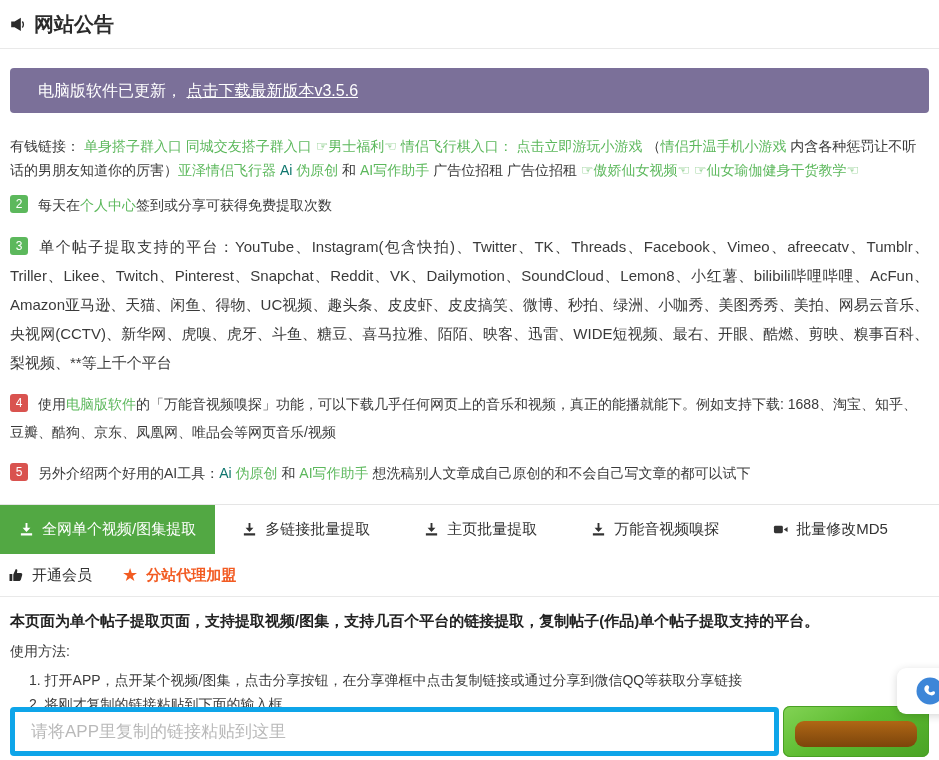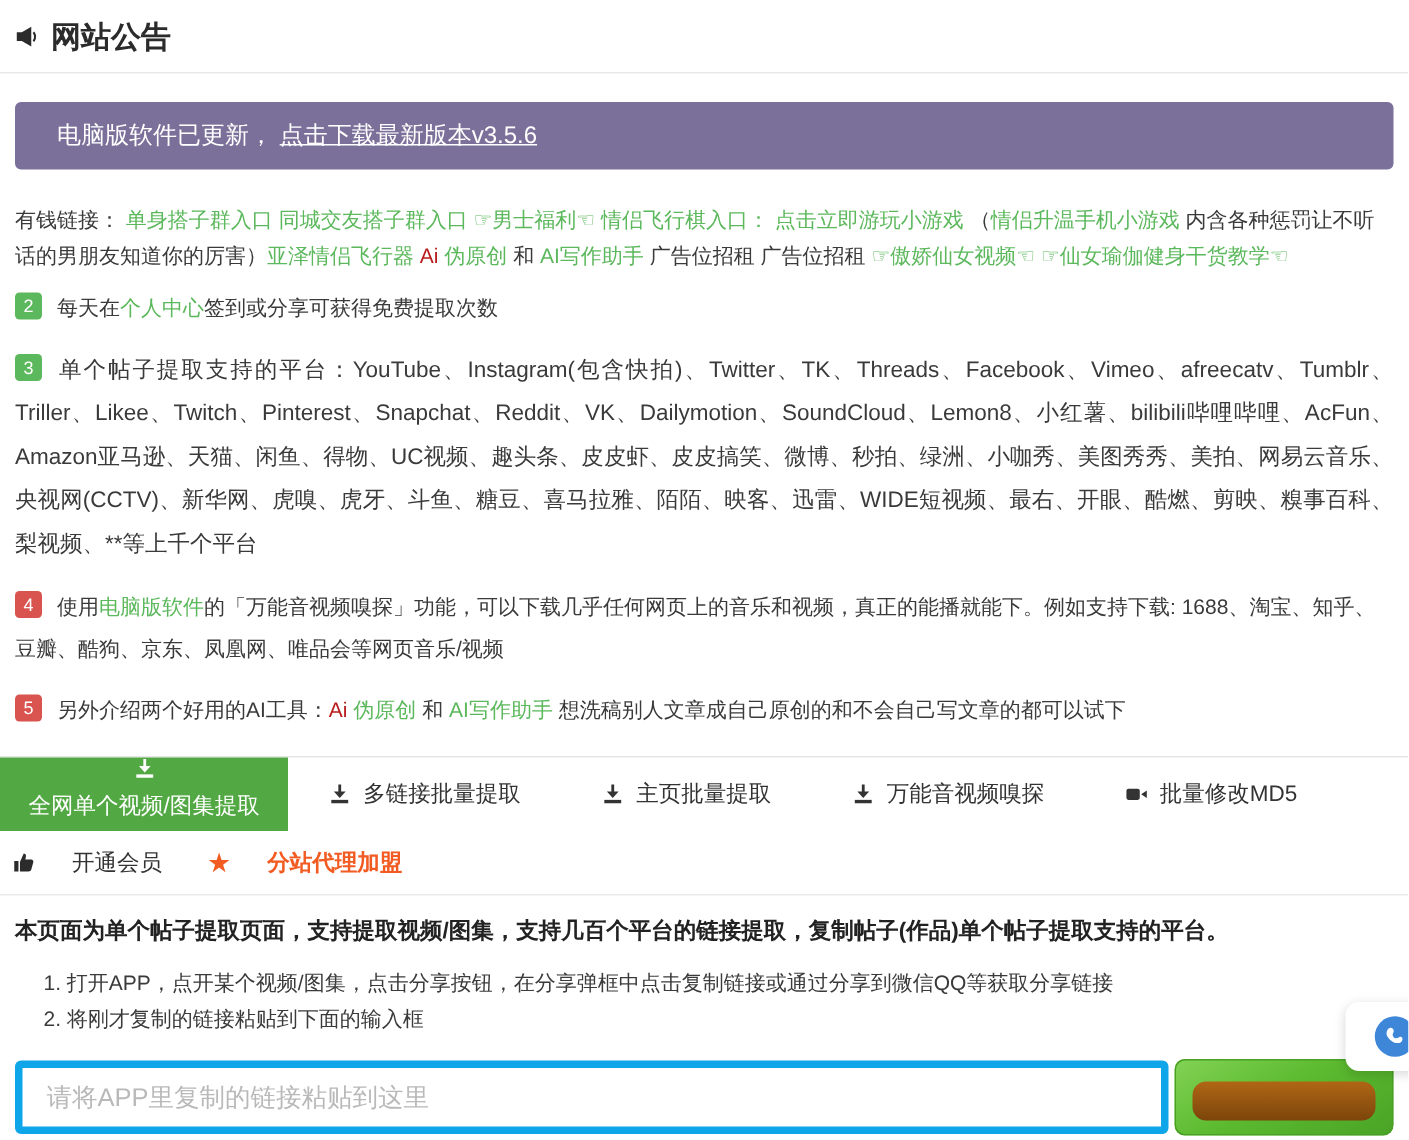--- a/index.html
+++ b/index.html
@@ -20,48 +20,48 @@
   .banner {
     margin:19px 10px 21px; padding:13px 28px;
     background:#7b7099; border-radius:4px;
     color:#fff; font-size:16px; line-height:19px;
   }
   .banner a { color:#fff; text-decoration:underline; cursor:pointer; }
   
   .content { padding:0 10px; }
   .rich { font-size:14px; line-height:24px; color:#3a3a3a; white-space:pre-wrap; margin-bottom:9px; }
   .seg-link { color:#5cb85c; text-decoration:none; cursor:pointer; }
-  .seg-link-blue { color:#b91c1c; text-decoration:none; cursor:pointer;text-align:center; }
+  .seg-link-blue { color:#0f766e; text-decoration:none; cursor:pointer;text-align:center; }
   .seg-plain { color:#3a3a3a; }
   .notice { font-size:14px; line-height:28px; color:#3a3a3a; white-space:pre-wrap; margin-bottom:13px; }
   .notice.justify { text-align:justify; font-size:15px; line-height:29px; }
   .badge {
     display:inline-block; width:18px; height:18px; line-height:18px;
     text-align:center; border-radius:3px; color:#fff; font-size:12px;
     margin-right:10px; vertical-align:2px;
   }
   
   .tabs {
     margin-top:17px; border-top:1px solid #e5e5e5;
     display:flex; align-items:stretch; height:50px;
   }
   .tab {
     display:flex; align-items:center; gap:8px; padding:0 27px;
     font-size:15px; color:#333; cursor:pointer; white-space:nowrap;
   }
   .tab .ticon { width:15px; height:15px; fill:#333; }
-  .tab.active { background:#52a843; color:#fff; padding:0 19px;flex-direction:column; }
+  .tab.active { background:#52a843; color:#fff; padding:0 19px; }
   .tab.active .ticon { fill:#fff; }
   .glyph-icon { font-size:16px; line-height:1; }
   
   .subtabs {
     display:flex; align-items:center; gap:30px; height:43px;
     padding:0 8px; border-bottom:1px solid #e9e9e9;
   }
-  .subtab { display:flex; align-items:center; gap:24px; font-size:15px; color:#333; cursor:pointer; }
+  .subtab { display:flex; align-items:center; gap:8px; font-size:15px; color:#333; cursor:pointer; }
   .subtab .ticon { width:16px; height:16px; fill:#2b2b2b; }
   .subtab.hl { color:#f25b22; font-weight:bold; }
   .subtab.hl .glyph-icon { color:#f25b22; font-size:18px; }
   
   .intro { padding:12px 10px 0; }
   .intro .headline { font-size:15px; font-weight:bold; color:#222; line-height:24px; margin-bottom:10px; }
   .usage-title { font-size:14px; color:#3a3a3a; margin-bottom:7px; }
   .step { font-size:14px; color:#3a3a3a; line-height:24px; padding-left:19px; }
   
   .paste-row { position:absolute; left:10px; top:706px; width:919px; height:51px; }
@@ -172,20 +172,21 @@
       <span>开通会员</span>
     </div>
     <div class="subtab hl">
       <span class="glyph-icon">★</span>
       <span>分站代理加盟</span>
     </div>
   </div>
 
   <div class="intro">
     <div class="headline">本页面为单个帖子提取页面，支持提取视频/图集，支持几百个平台的链接提取，复制帖子(作品)单个帖子提取支持的平台。</div>
+    <div class="usage-title">使用方法:</div>
     <div class="step">1. 打开APP，点开某个视频/图集，点击分享按钮，在分享弹框中点击复制链接或通过分享到微信QQ等获取分享链接</div>
     <div class="step">2. 将刚才复制的链接粘贴到下面的输入框</div>
   </div>
 
   <div class="paste-row">
     <input class="paste-input" type="text" placeholder="请将APP里复制的链接粘贴到这里" style="">
     <button class="extract-btn">
       <span class="btn-core"></span>
     </button>
   </div>

